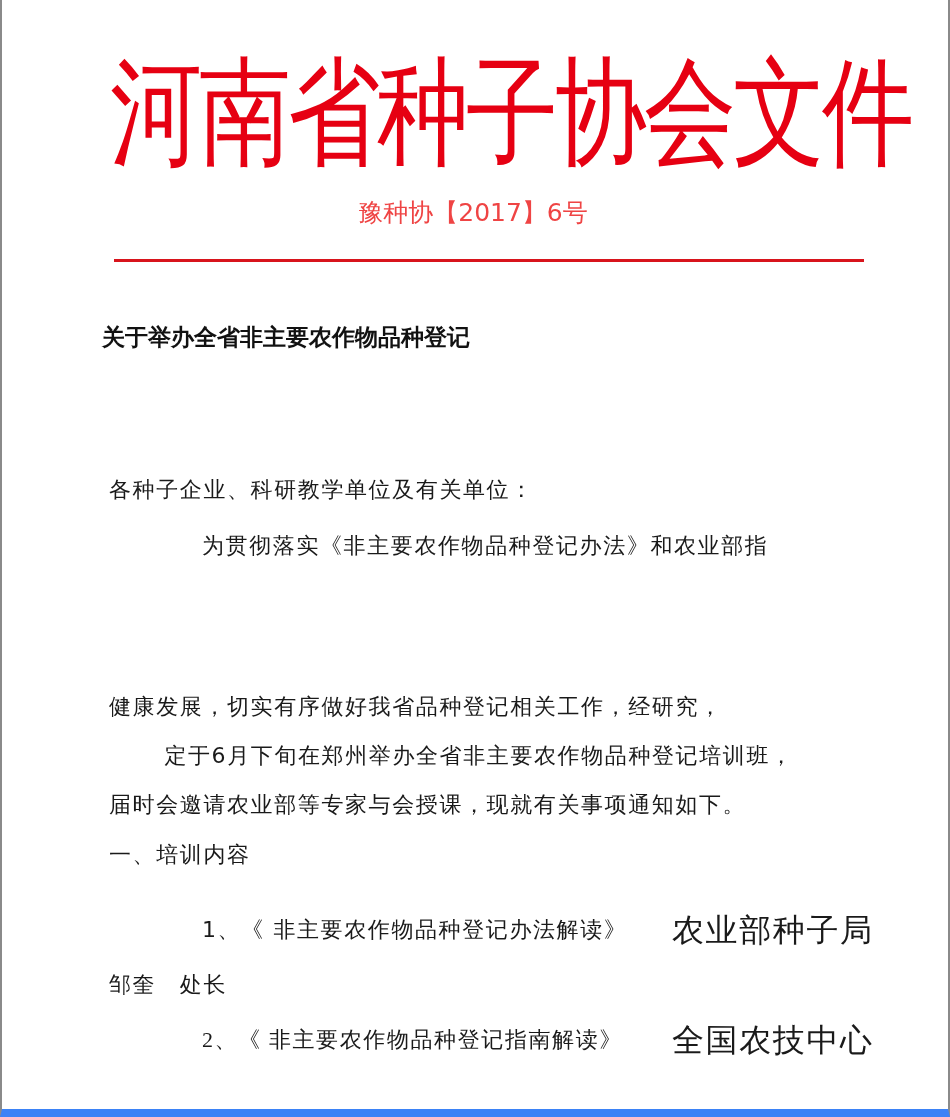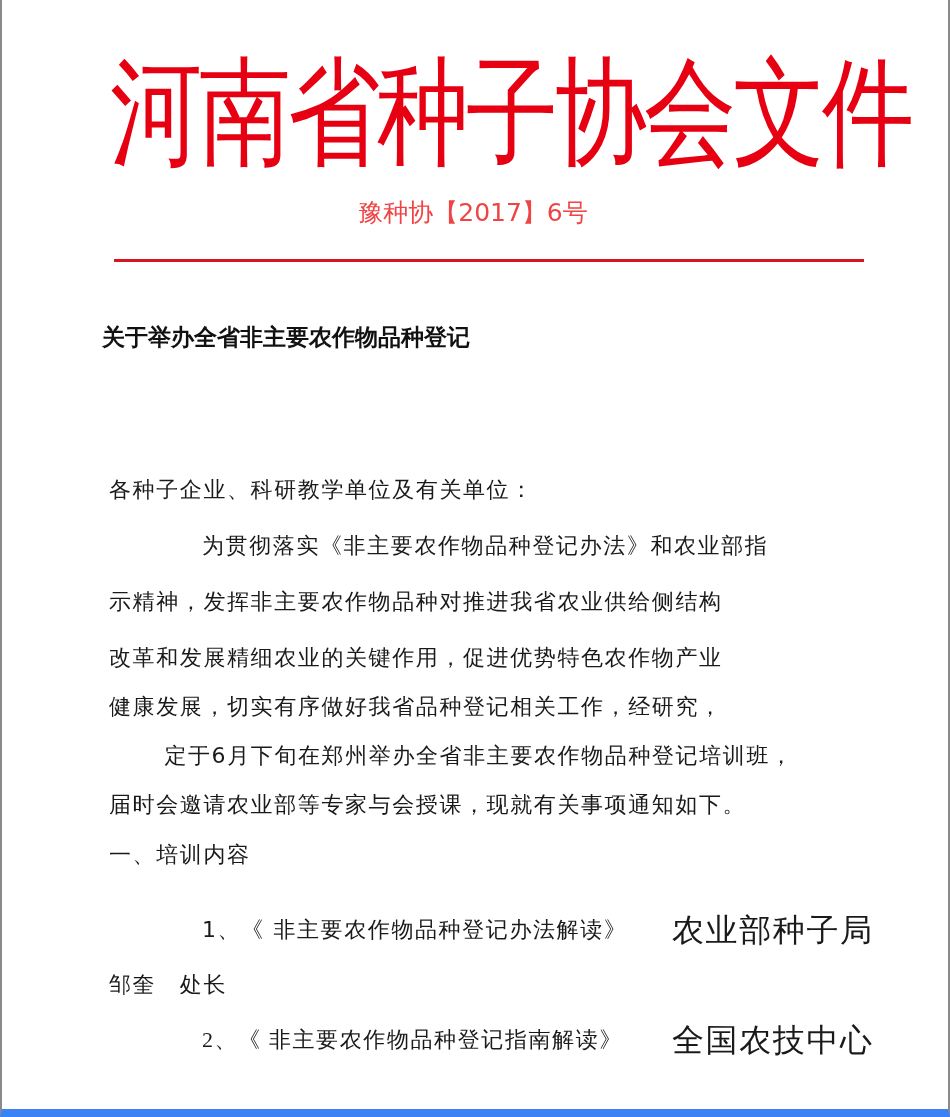--- a/index.html
+++ b/index.html
@@ -108,22 +108,20 @@
 
   <div class="doc-number">豫种协【2017】6号</div>
 
   <div class="red-rule"></div>
 
   <div class="subject l1">关于举办全省非主要农作物品种登记</div>
 
   <div class="line" style="top:470px;">各种子企业、科研教学单位及有关单位：</div>
 
   <div class="line indent" style="top:526px;">为贯彻落实《非主要农作物品种登记办法》和农业部指</div>
-  <div class="line" style="top:582px;">示精神，发挥非主要农作物品种对推进我省农业供给侧结构</div>
-  <div class="line" style="top:638px;">改革和发展精细农业的关键作用，促进优势特色农作物产业</div>
   <div class="line" style="top:687px;">健康发展，切实有序做好我省品种登记相关工作，经研究，</div>
   <div class="line" style="top:736px;text-align:center;">定于6月下旬在郑州举办全省非主要农作物品种登记培训班，</div>
   <div class="line" style="top:785px;">届时会邀请农业部等专家与会授课，现就有关事项通知如下。</div>
 
   <div class="line" style="top:835px;">一、培训内容</div>
 
   <div class="line indent" style="top:910px;">1、《 非主要农作物品种登记办法解读》</div>
   <div class="item-tail" style="top:910px;">农业部种子局</div>
   <div class="line" style="top:967px;font-family:Liberation Mono, monospace;">邹奎　处长</div>
 

